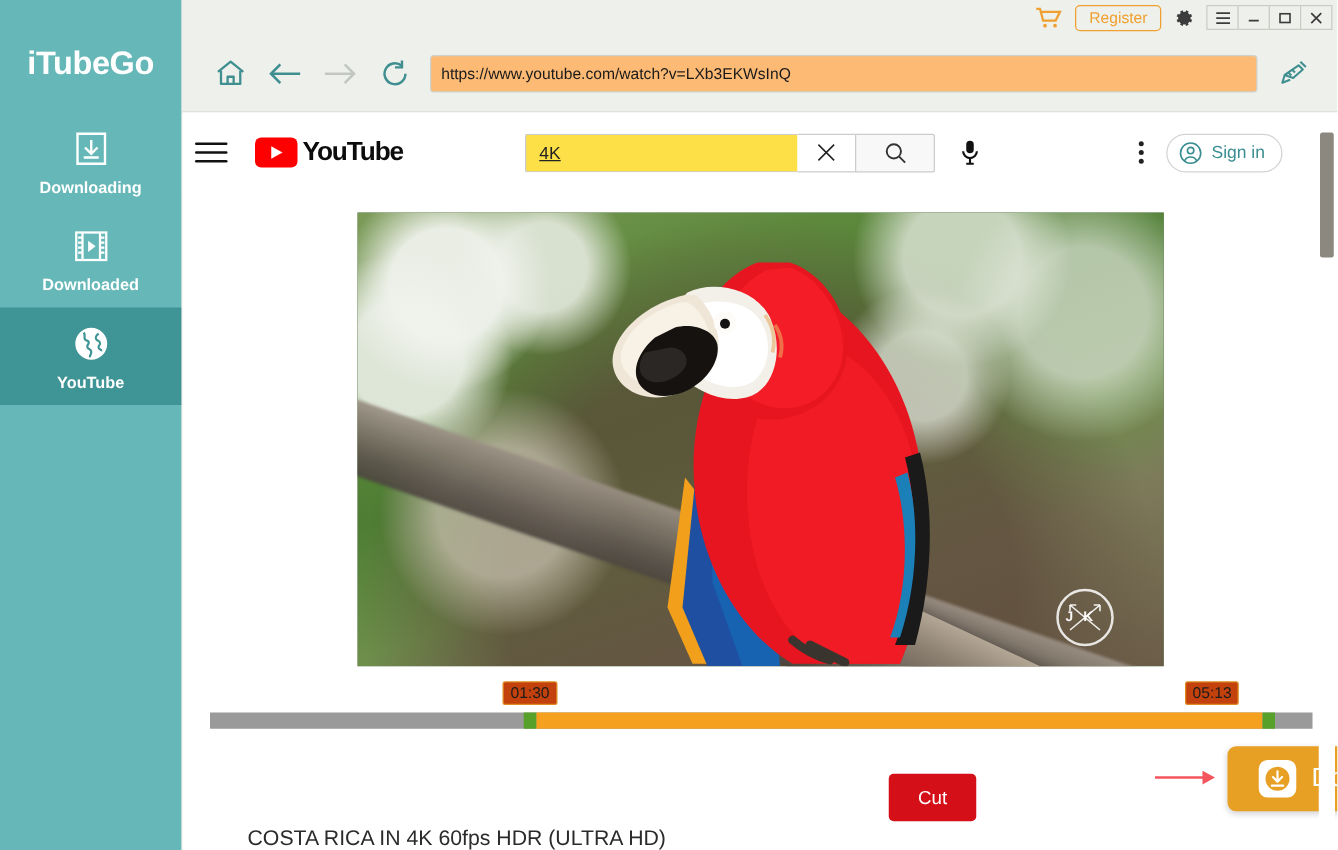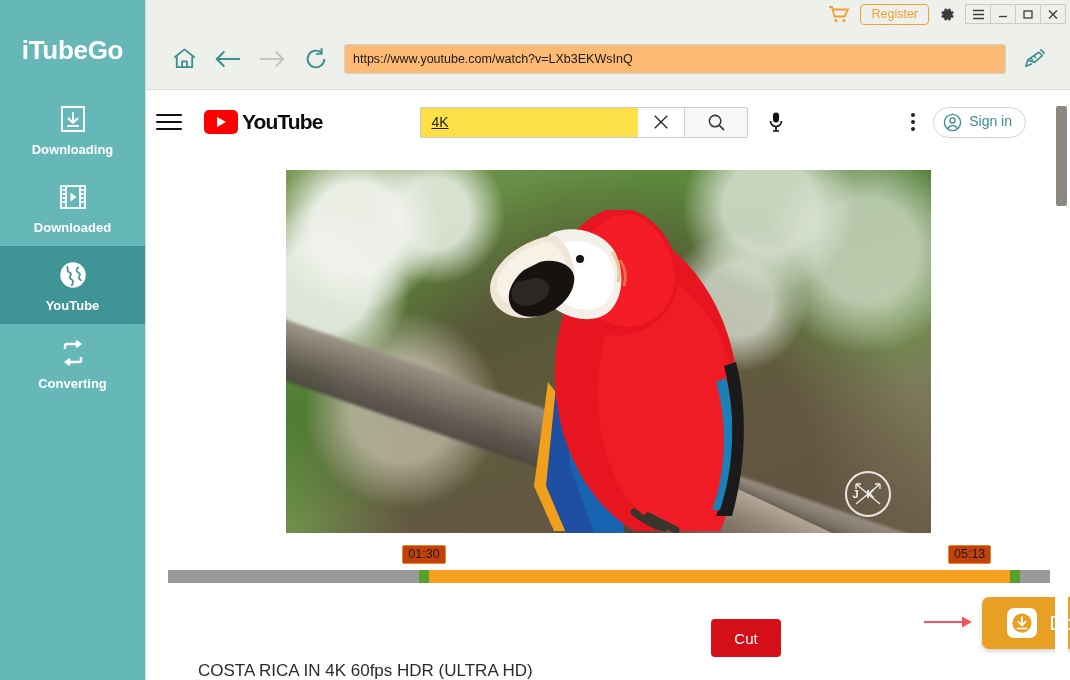--- a/index.html
+++ b/index.html
@@ -392,31 +392,20 @@
           <svg width="32" height="32" viewBox="0 0 32 32">
             <circle cx="16" cy="16" r="12" fill="#fff"></circle>
             <path d="M10 7c1.5 2 0 4 1 5.5s3 .5 3 2.5-2 2-1 4 3 1 3 3.5-1.5 2.5-1 4.5" stroke="#3f9496" stroke-width="1.8" fill="none"></path>
             <path d="M22 8c-2 1-3 3-2 4.5s3 1 3 3-2 2.5-1 4 2.5 1 2 2.5" stroke="#3f9496" stroke-width="1.7" fill="none"></path>
             <circle cx="16" cy="16" r="12" fill="none" stroke="#fff" stroke-width="1.5"></circle>
           </svg>
         </span>
         <span class="nav-label">YouTube</span>
       </div>
 
-      <div class="nav-item">
-        <span class="nav-icon">
-          <svg width="30" height="30" viewBox="0 0 30 30" fill="none" stroke="#fff" stroke-width="2.4">
-            <path d="M7 11V8a2 2 0 012-2h12"></path>
-              <path d="M18 3l4 3-4 3"></path>
-            <path d="M23 19v3a2 2 0 01-2 2H9"></path>
-              <path d="M12 27l-4-3 4-3"></path>
-          </svg>
-        </span>
-        <span class="nav-label">Converting</span>
-      </div>
 
     </div>
   </div>
 
   <div id="pane">
 
     <div id="titlebar">
       <span class="cart-icon">
         <svg width="22" height="18" viewBox="0 0 22 18" fill="none" stroke="#f0a030" stroke-width="1.8">
           <path d="M1 2h3l2.5 9.5h10L20 4.5H5.5"></path>

